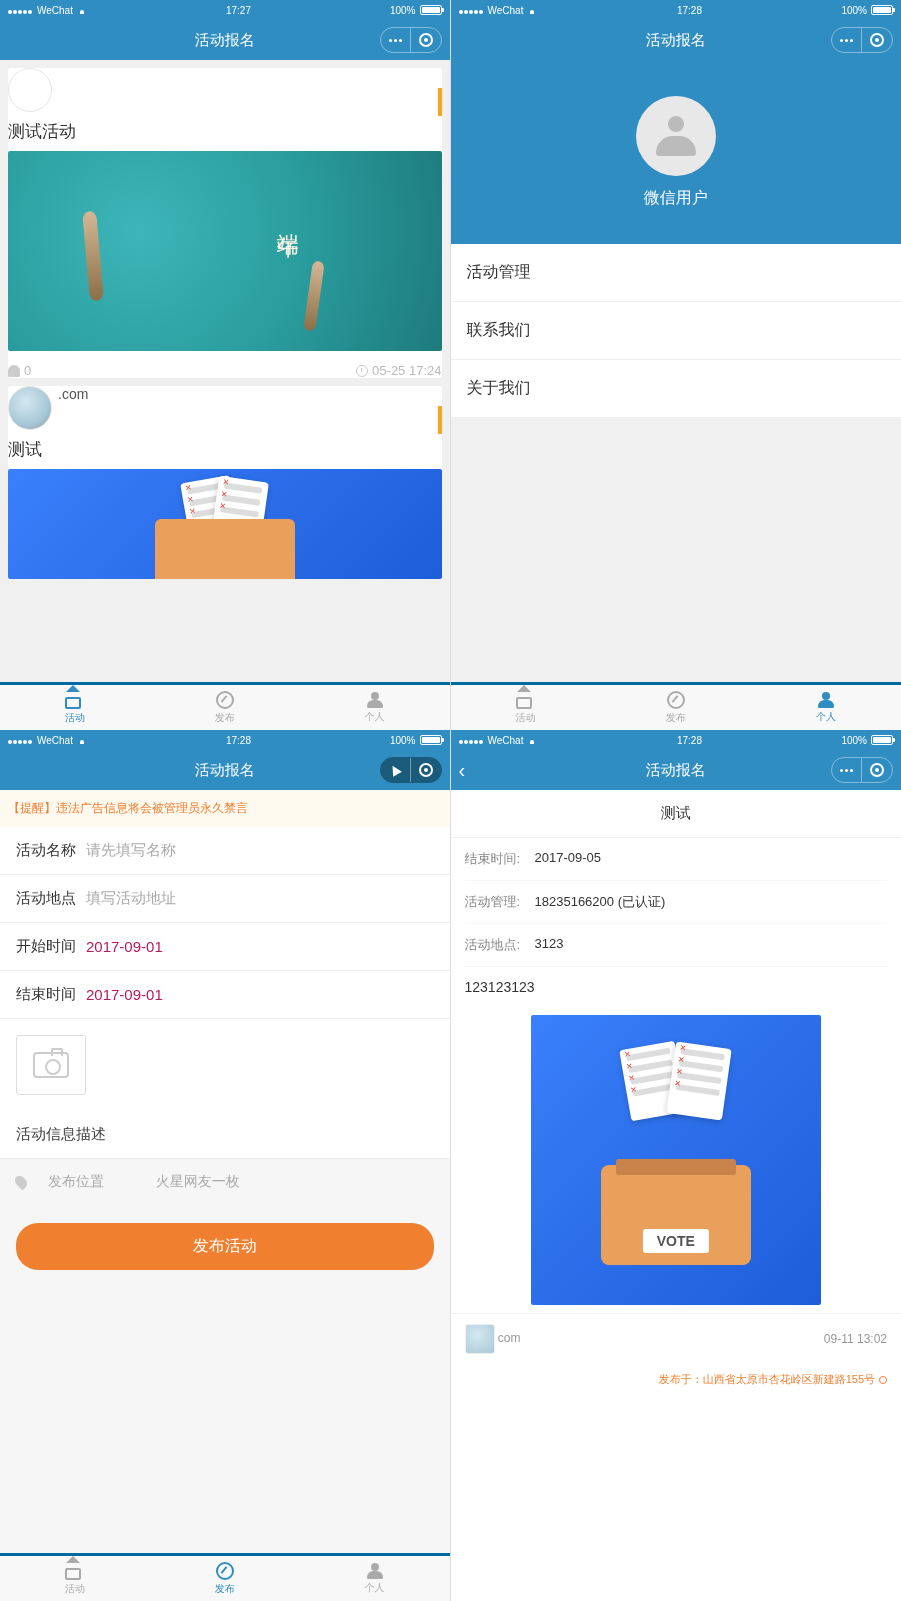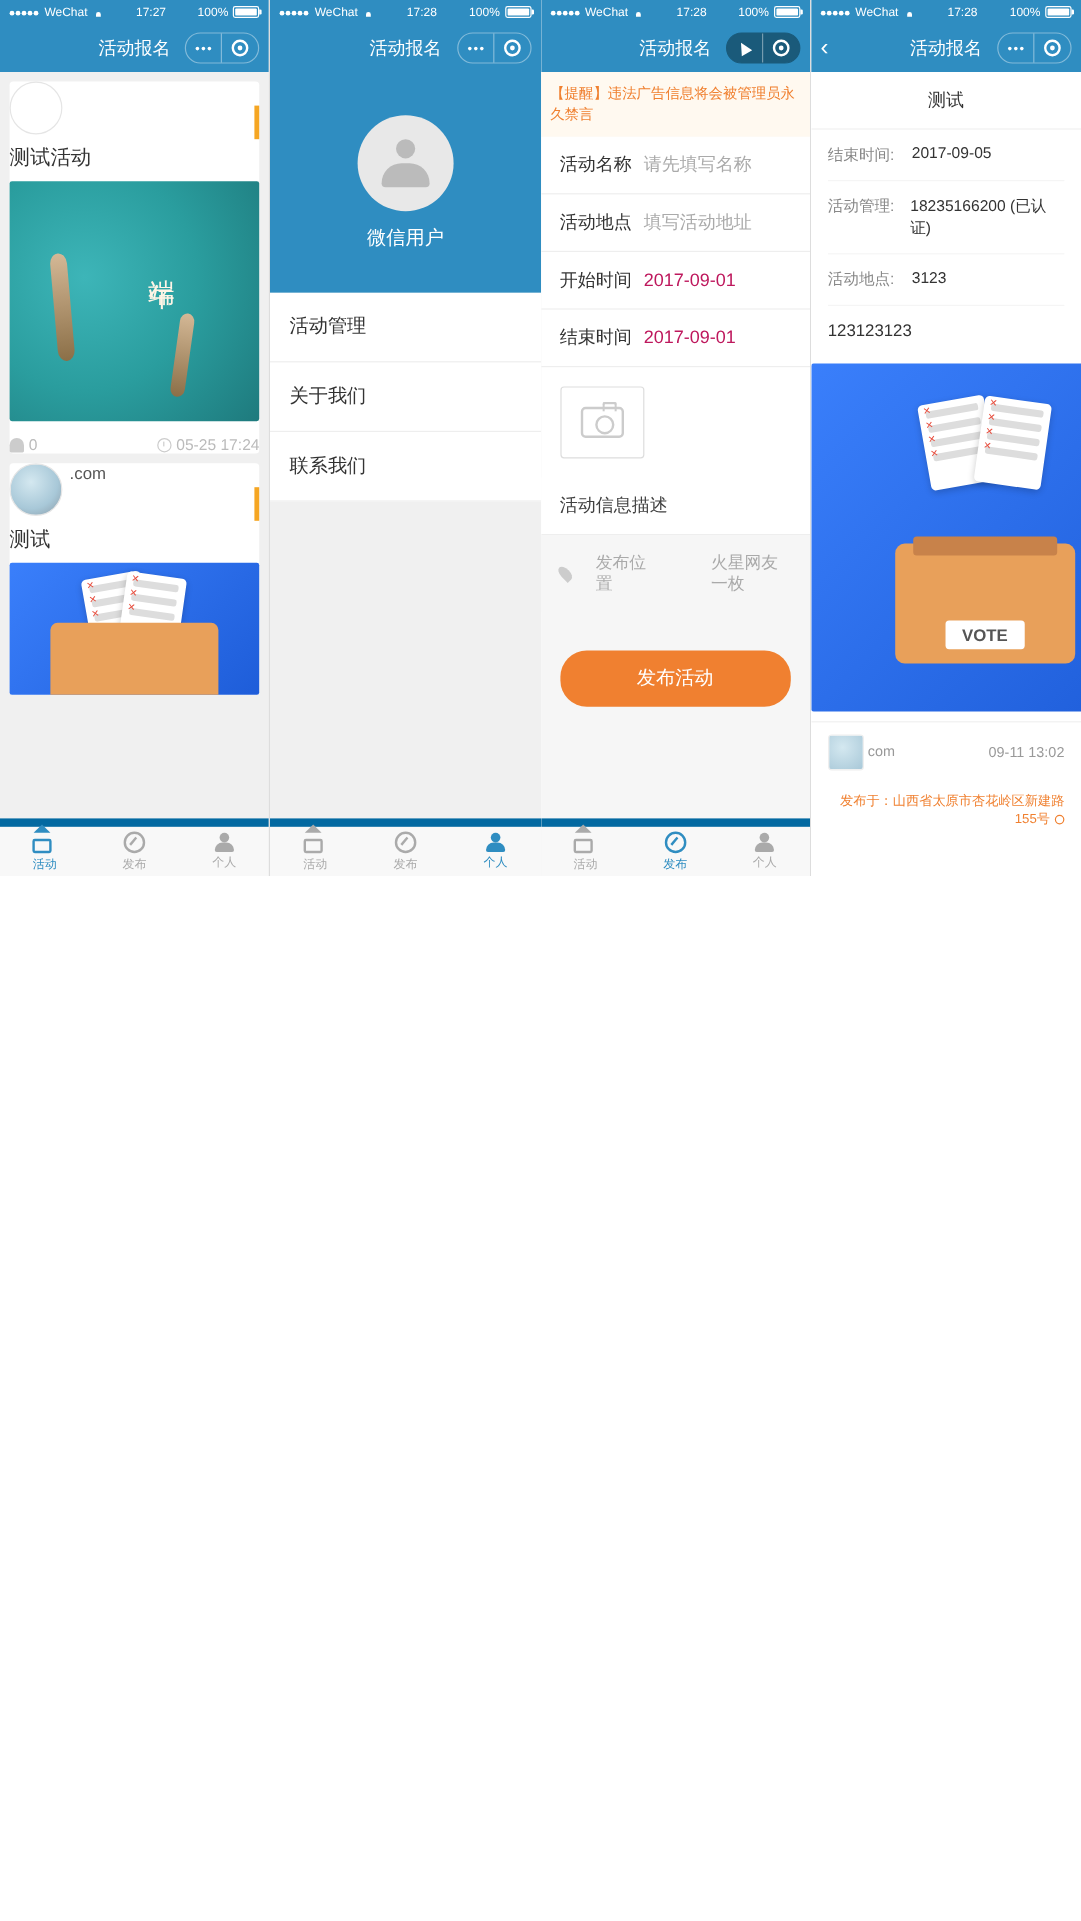--- a/index.html
+++ b/index.html
@@ -1,17 +1,17 @@
 <!DOCTYPE html>
 <html><head>
 <meta charset="utf-8">
 <style>
 *{margin:0;padding:0;box-sizing:border-box;font-family:-apple-system,"PingFang SC","Microsoft YaHei",sans-serif}
 body{background:#fff;width:901px;height:1601px;overflow:hidden}
-.grid{display:grid;grid-template-columns:1fr 1fr 1fr 1fr;grid-template-rows:730px 871px;width:901px;height:1324px}
+.grid{display:grid;grid-template-columns:1fr 1fr;grid-template-rows:730px 871px;width:901px;height:1324px}
 .screen{position:relative;background:#f0f0f0;overflow:hidden;border-right:1px solid #ddd}
 .screen:nth-child(2n){border-right:none}
 
 
 .statusbar{background:#2f8dc1;height:20px;display:flex;align-items:center;justify-content:space-between;padding:0 8px;color:#fff;font-size:10px}
 .statusbar .dots span{display:inline-block;width:4px;height:4px;border-radius:50%;background:#fff;margin-right:1px}
 .statusbar .left-sb{display:flex;align-items:center;gap:4px}
 .statusbar .right-sb{display:flex;align-items:center;gap:4px}
 .wifi-icn{display:inline-block;width:10px;height:8px;position:relative}
 .wifi-icn::before{content:"";position:absolute;bottom:0;left:3px;width:4px;height:4px;border-radius:50% 50% 0 0;background:#fff}
@@ -54,21 +54,21 @@
 .card2 .card-img{background:linear-gradient(135deg,#3a7ffb,#1e5dd9);height:110px}
 .vote-box{position:absolute;left:50%;bottom:-10px;transform:translateX(-50%);width:140px;height:70px;background:#e8a05a;border-radius:6px 6px 0 0}
 .vote-papers{position:absolute;left:50%;top:10px;transform:translateX(-50%);width:80px;height:60px}
 .paper{position:absolute;width:50px;height:60px;background:#fff;border-radius:4px;box-shadow:0 2px 6px rgba(0,0,0,.2)}
 .paper.p1{left:0;transform:rotate(-10deg)}
 .paper.p2{right:0;transform:rotate(8deg)}
 .paper .xline{height:6px;margin:6px 6px 0;border-radius:2px;background:#ddd;position:relative}
 .paper .xline::before{content:"✕";position:absolute;left:-2px;top:-5px;font-size:8px;color:#e74c3c}
 
 
-.tabbar{position:absolute;bottom:0;left:0;right:0;height:48px;background:#f8f8f8;border-top:7px solid #0369a1;display:flex}
+.tabbar{position:absolute;bottom:0;left:0;right:0;height:48px;background:#f8f8f8;border-top:3px solid #0369a1;display:flex}
 .tab{flex:1;display:flex;flex-direction:column;align-items:center;justify-content:center;color:#aaa;font-size:10px;gap:2px}
 .tab.active{color:#2f8dc1}
 .tab-icn{width:20px;height:18px;position:relative}
 .icn-home{border:2px solid currentColor;border-radius:2px;width:16px;height:12px;margin-top:6px}
 .icn-home::before{content:"";position:absolute;top:-6px;left:1px;width:0;height:0;border-left:7px solid transparent;border-right:7px solid transparent;border-bottom:7px solid currentColor}
 .icn-compass{width:18px;height:18px;border:2px solid currentColor;border-radius:50%;position:relative}
 .icn-compass::after{content:"";position:absolute;left:5px;top:2px;width:2px;height:8px;background:currentColor;transform:rotate(40deg)}
 .icn-person{width:16px;height:16px;position:relative}
 .icn-person::before{content:"";position:absolute;top:0;left:4px;width:8px;height:8px;border-radius:50%;background:currentColor}
 .icn-person::after{content:"";position:absolute;bottom:0;left:0;width:16px;height:8px;border-radius:8px 8px 2px 2px;background:currentColor}
@@ -91,21 +91,21 @@
 .s3-row .val{color:#be185d}
 .s3-row .placeholder{color:#aaa}
 .s3-upload{padding:16px}
 .upload-box{width:70px;height:60px;border:1px solid #ddd;border-radius:3px;display:flex;align-items:center;justify-content:center;color:#ccc}
 .cam-icn{width:36px;height:26px;border:2px solid #ccc;border-radius:4px;position:relative}
 .cam-icn::before{content:"";position:absolute;left:10px;top:5px;width:12px;height:12px;border:2px solid #ccc;border-radius:50%}
 .cam-icn::after{content:"";position:absolute;right:4px;top:-6px;width:8px;height:6px;border:2px solid #ccc;border-bottom:none;border-radius:2px 2px 0 0}
 .s3-desc{padding:14px 16px;color:#404040;font-size:15px;background:#fff;border-bottom:1px solid #eee}
 .s3-loc{padding:14px 16px;background:#f6f6f6;color:#aaa;font-size:14px;display:flex;align-items:center;gap:22px}
 .pin-icn{width:10px;height:14px;background:#ccc;border-radius:50% 50% 50% 0;transform:rotate(-45deg)}
-.s3-submit{margin:32px 16px;background:#f08030;color:#fff;text-align:center;padding:13px;border-radius:22px;font-size:16px}
+.s3-submit{margin:18px 16px;background:#f08030;color:#fff;text-align:center;padding:13px;border-radius:22px;font-size:16px}
 
 
 .s4-body{background:#fff;height:calc(100% - 60px);overflow:hidden;position:relative}
 .s4-title{text-align:center;padding:14px;font-size:15px;color:#333;border-bottom:1px solid #f0f0f0}
 .s4-info{padding:0 14px}
 .s4-info .row{display:flex;padding:12px 0;font-size:13px;border-bottom:1px solid #f5f5f5}
 .s4-info .row label{width:70px;color:#888}
 .s4-info .row .v{color:#333}
 .s4-desc{padding:12px 14px;font-size:14px;color:#333}
 .s4-img{margin:8px auto;width:290px;height:290px;background:linear-gradient(135deg,#3a7ffb,#1e5dd9);position:relative;border-radius:2px}
@@ -246,22 +246,22 @@
     </div>
   </div>
   <div class="s2-profile">
     <div class="s2-avatar">
           <div class="icn-person"></div>
         </div>
     <div class="s2-name">微信用户</div>
   </div>
   <div class="s2-list">
     <div class="s2-item">活动管理</div>
+    <div class="s2-item">联系我们</div>
     <div class="s2-item">关于我们</div>
-    <div class="s2-item">联系我们</div>
   </div>
   <div class="tabbar">
     <div class="tab">
           <div class="tab-icn">
             <div class="icn-home"></div>
           </div>
           <span>活动</span>
         </div>
     <div class="tab">
           <div class="tab-icn icn-compass"></div>

